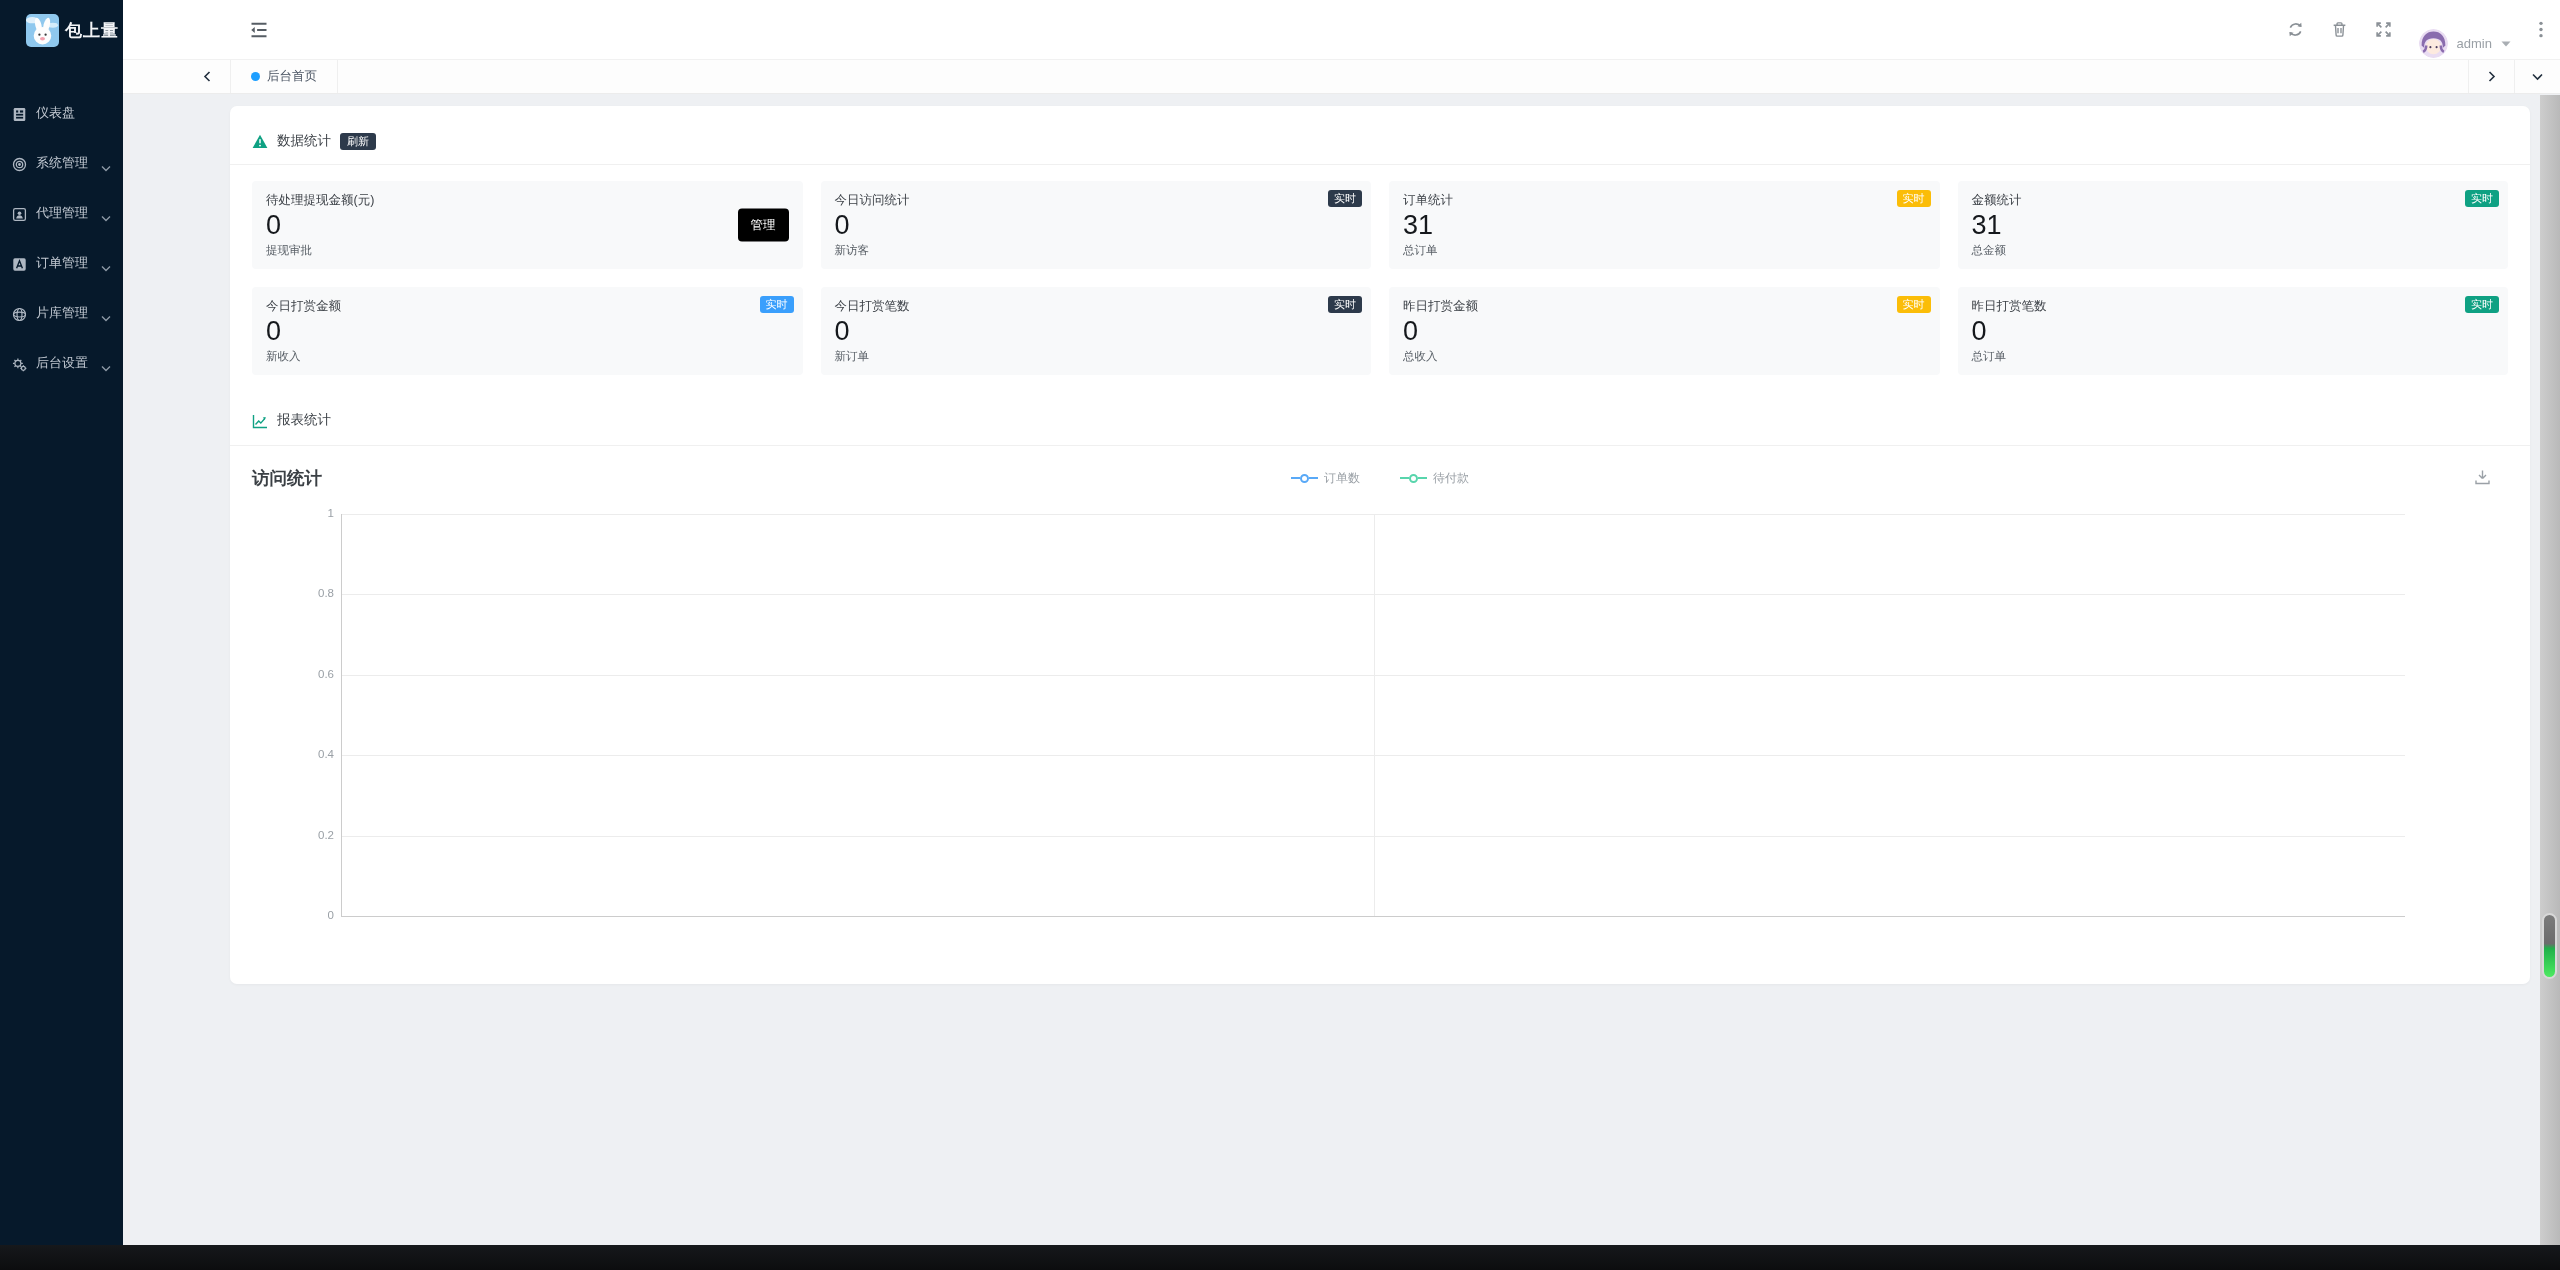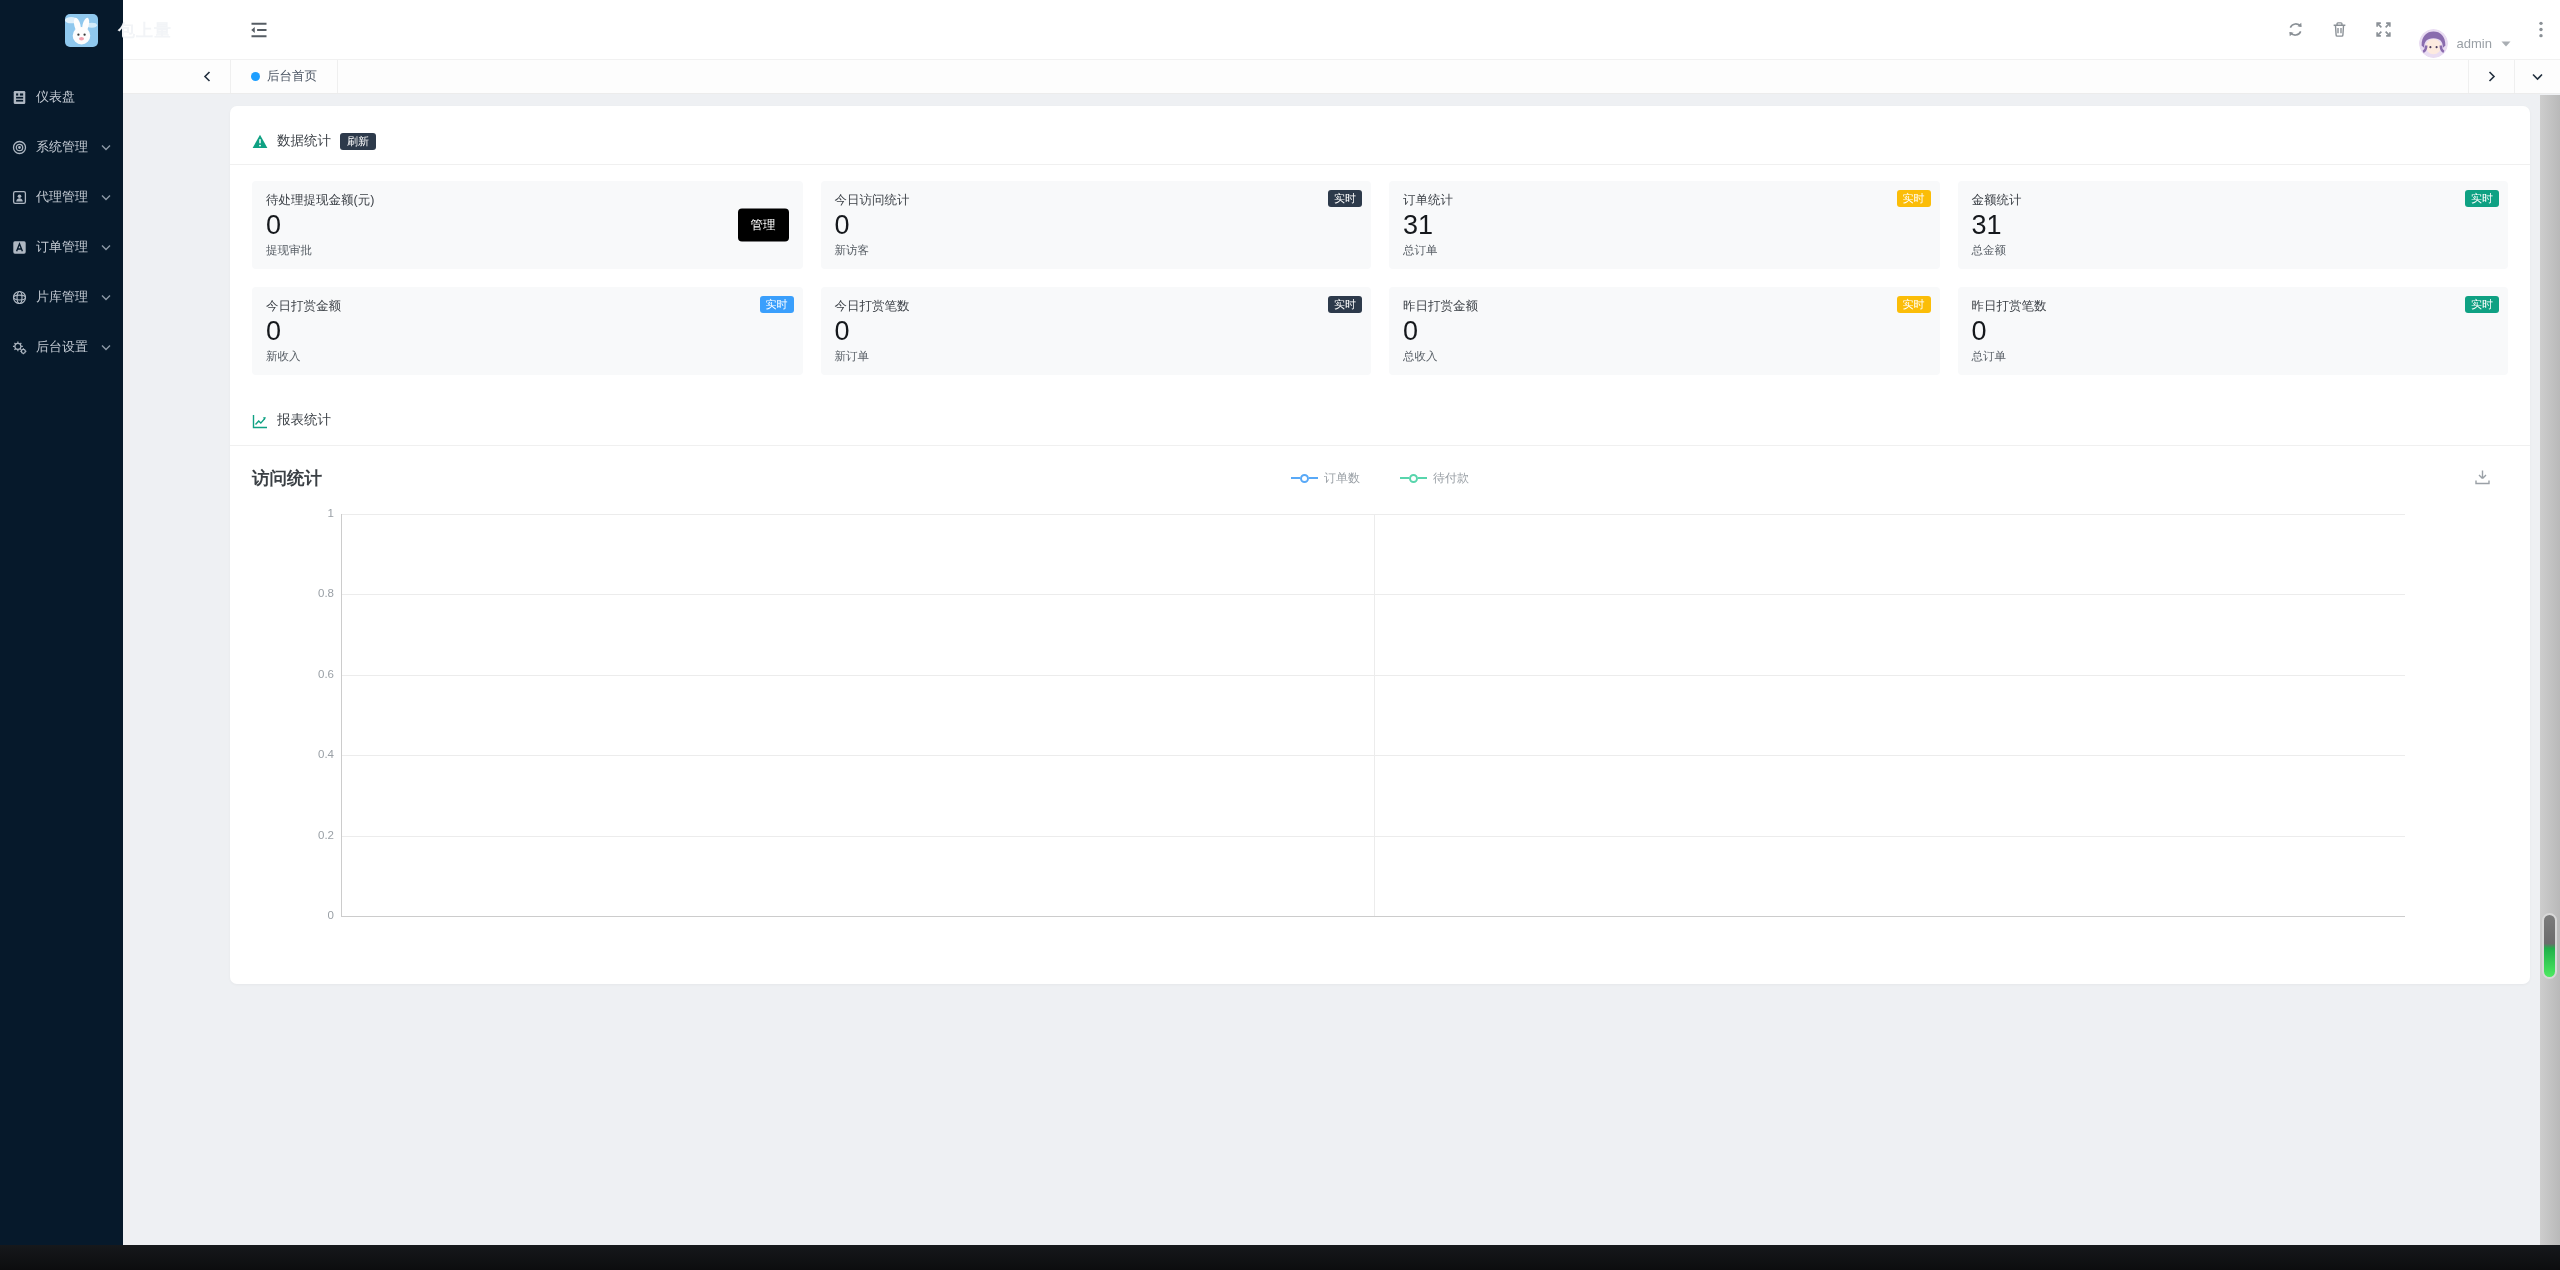--- a/index.html
+++ b/index.html
@@ -1,25 +1,25 @@
 <!DOCTYPE html>
 <html><head>
 <meta charset="utf-8">
 <style>
   * { margin:0; padding:0; box-sizing:border-box; }
   html,body { width:2560px; height:1270px; overflow:hidden; }
   body { font-family:"Liberation Sans","DejaVu Sans",sans-serif; background:#eef0f3; position:relative; color:#333; }
 
   
   .sidebar { position:absolute; left:0; top:0; width:123px; height:1245px; background:#06192b; z-index:5; }
-  .logo-row { display:flex; align-items:center; gap:20px; padding:13px 10px 13px 26px; height:60px;margin-left:39px; }
+  .logo-row { display:flex; align-items:center; gap:6px; padding:13px 10px 13px 26px; height:60px; }
   .logo-img { width:33px; height:33px; border-radius:5px; overflow:hidden; flex:0 0 auto; }
   .logo-title { color:#f2f4f7; font-size:17px; font-weight:bold; letter-spacing:1px; white-space:nowrap; }
   .menu { margin-top:12px; }
-  .menu-item { display:flex; align-items:center; height:50px; padding:0 12px 0 12px; color:#c3cad3; font-size:13px; cursor:pointer; }
+  .menu-item { display:flex; align-items:flex-end; height:50px; padding:0 12px 0 12px; color:#c3cad3; font-size:13px; cursor:pointer; }
   .menu-item .mi-icon { width:15px; height:15px; margin-right:9px; display:inline-flex; color:#aeb7c2; flex:0 0 auto; }
   .menu-item .mi-label { flex:1; white-space:nowrap; overflow:hidden; }
   .menu-item .mi-caret { width:10px; height:7px; color:#8d99a6; flex:0 0 auto; }
 
   
   .topbar { position:absolute; left:123px; top:0; right:0; height:60px; background:#fff; border-bottom:1px solid #f1f1f1; display:flex; align-items:center; z-index:4; }
   .collapse-btn { margin-left:126px; width:20px; height:20px; color:#565d64; cursor:pointer; display:inline-flex; }
   .topbar-right { margin-left:auto; display:flex; align-items:center; gap:27px; padding-right:16px; }
   .tb-icon { width:17px; height:17px; color:#8a9096; cursor:pointer; display:inline-flex; }
   .user-chip { display:flex; align-items:center; gap:9px; cursor:pointer;margin-top:28px; }

